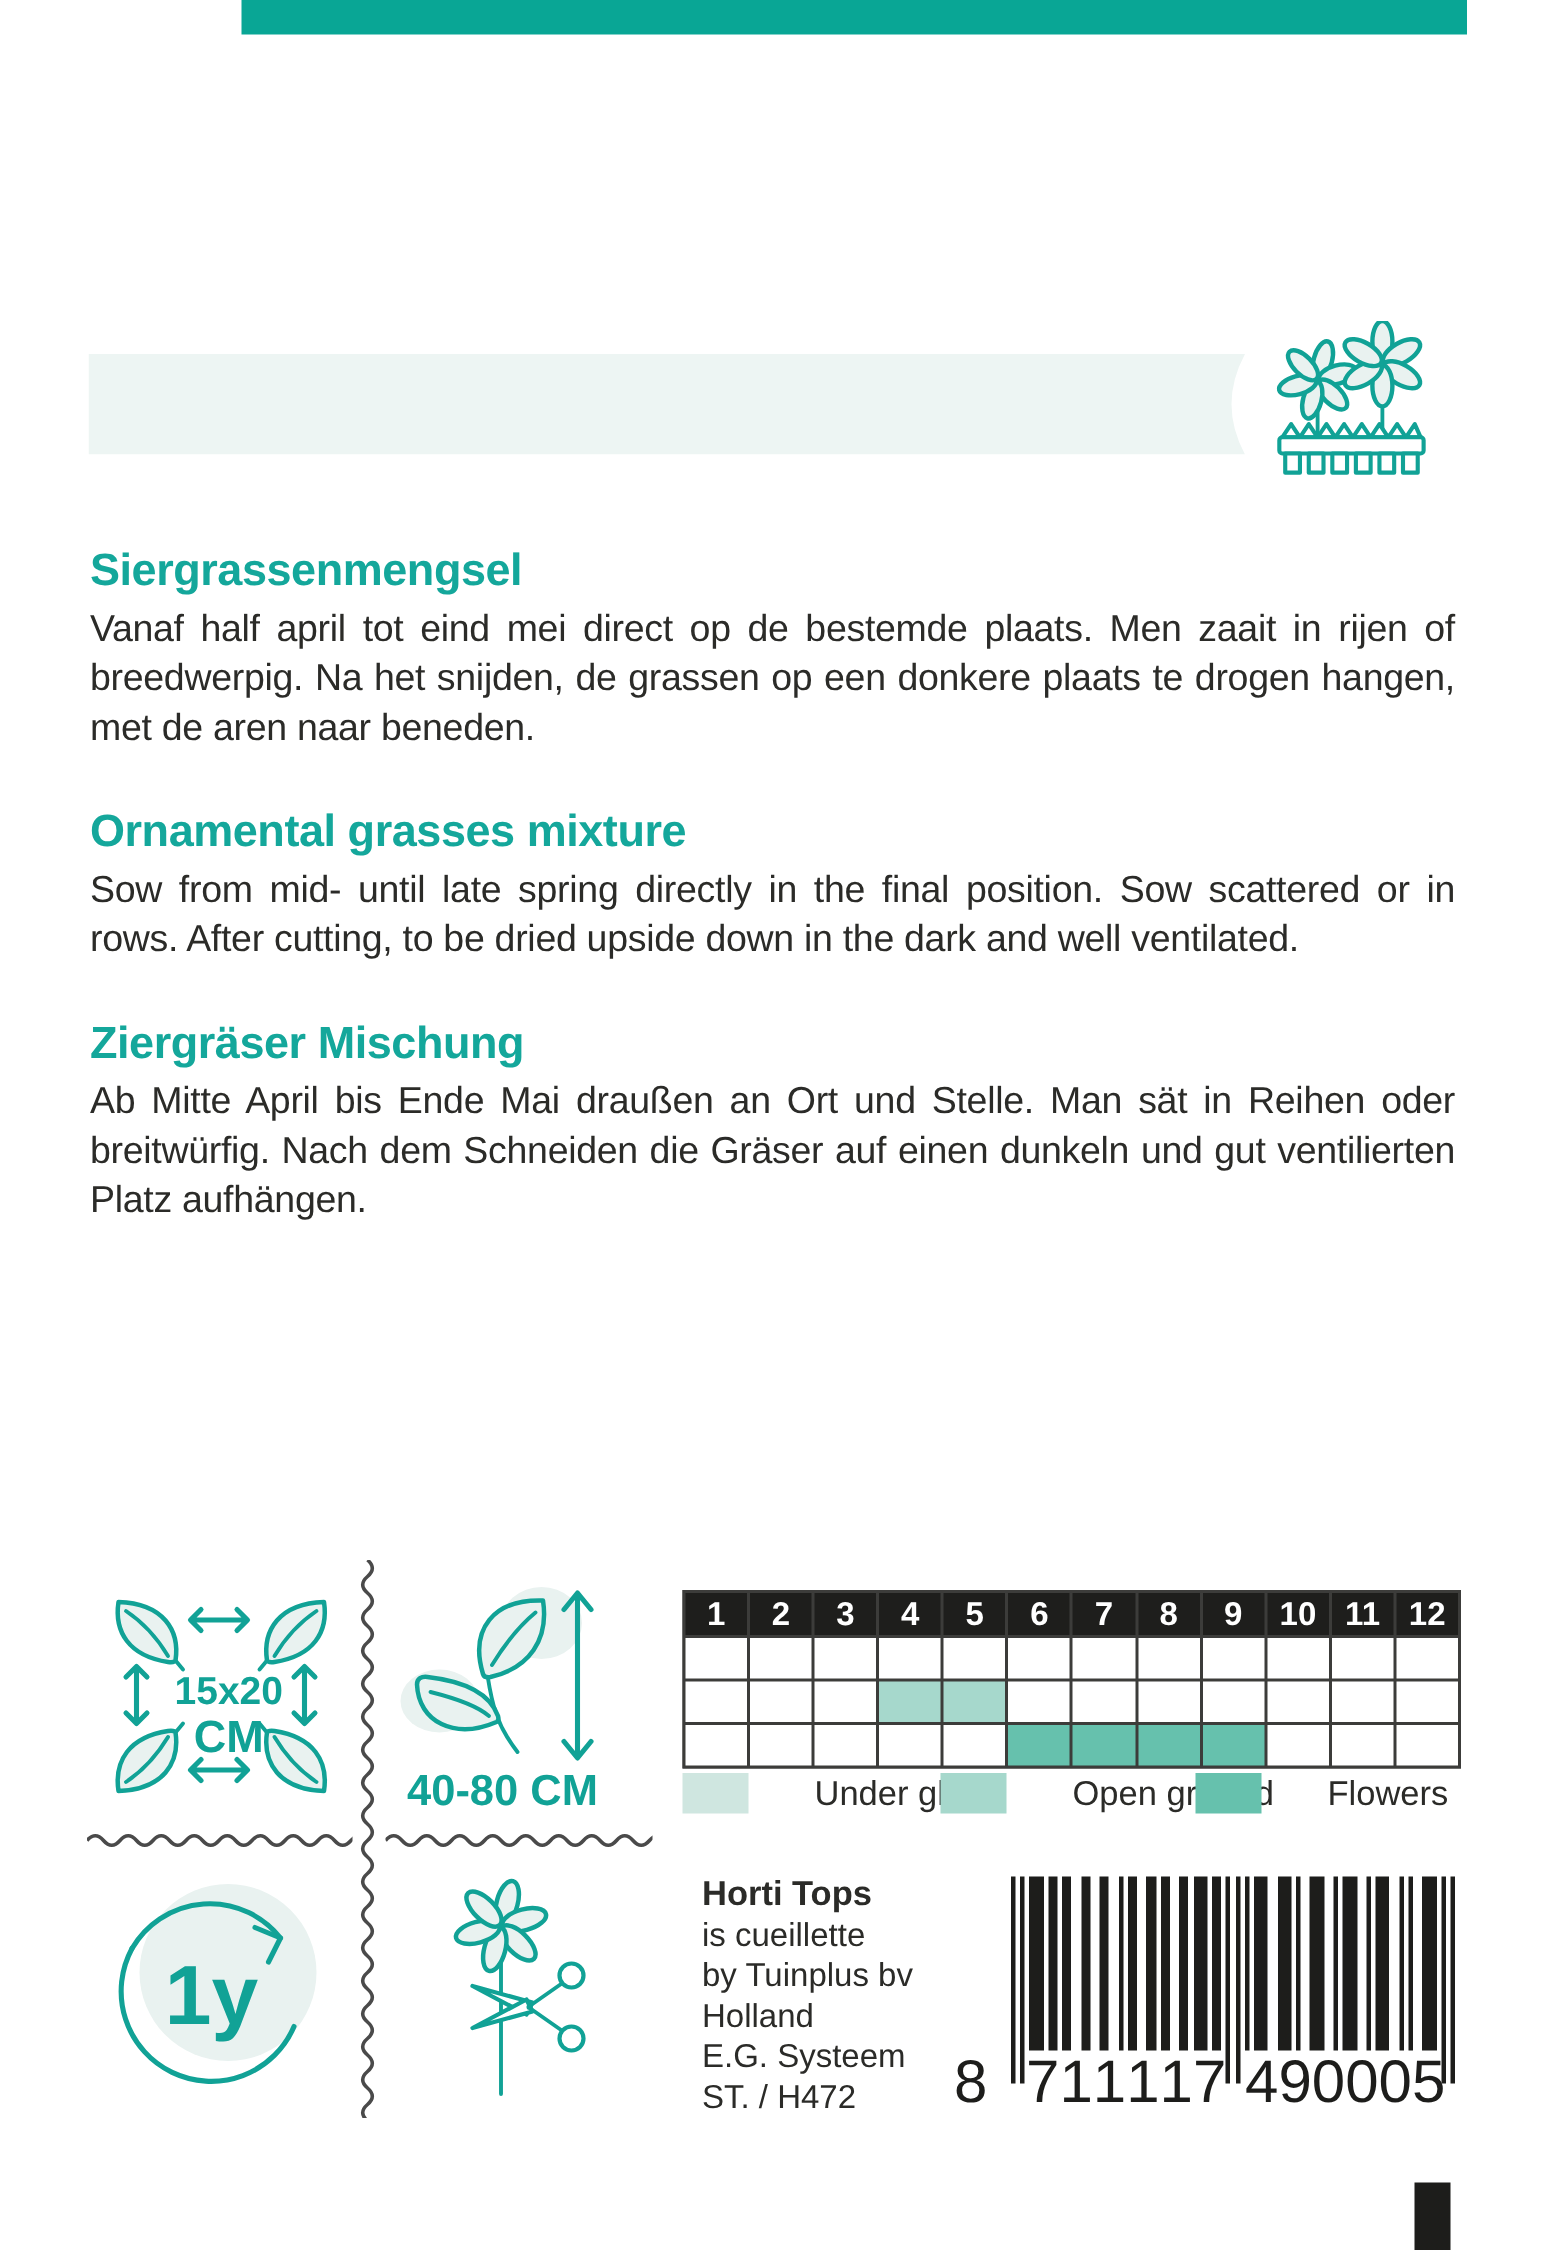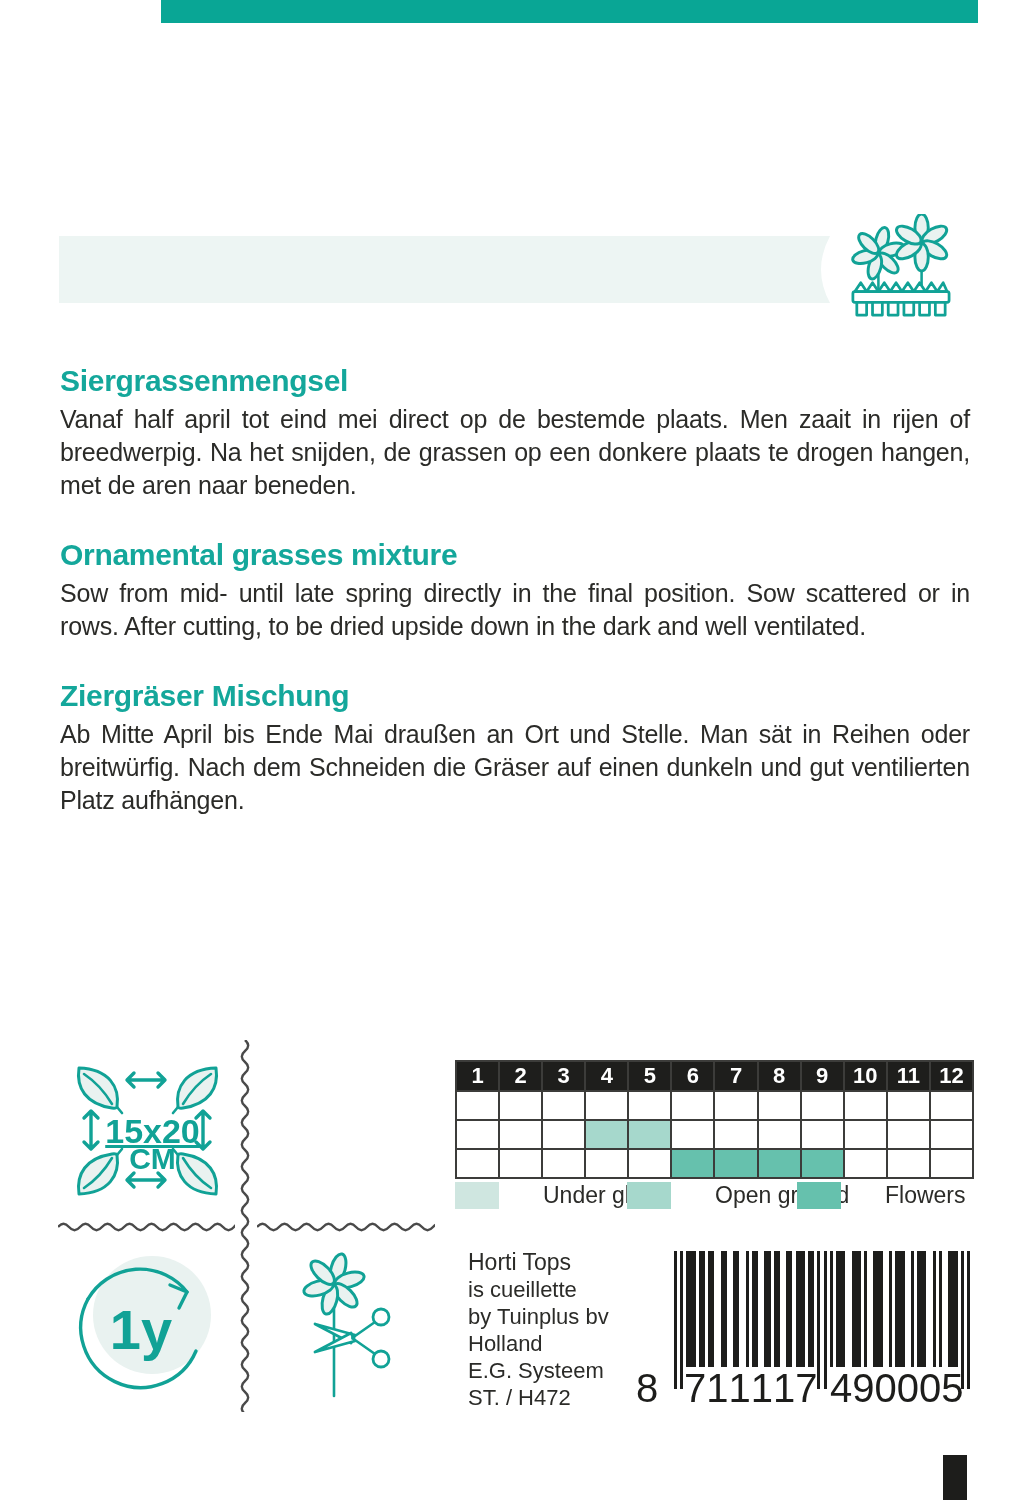--- a/index.html
+++ b/index.html
@@ -28,21 +28,21 @@
   .calendar{position:absolute;left:455px;top:1060px;width:515px;border:2px solid #3c3c3a;background:#3c3c3a;}
   .cal-grid{display:grid;grid-template-columns:repeat(12,1fr);gap:2px;}
   .cal-grid .hd{background:#1e1e1c;color:#ffffff;font-weight:bold;font-size:22px;height:28px;
     display:flex;align-items:center;justify-content:center;}
   .cal-grid .cell{background:#ffffff;height:27px;}
   .legend-item{position:absolute;top:1182px;display:flex;align-items:center;gap:36px;}
   .legend-swatch{width:44px;height:27px;margin-right:8px;}
   .legend-label{font-size:23px;color:#2b2b28;}
   
   .dist{position:absolute;left:468px;top:1249px;line-height:27px;font-size:22px;color:#2b2b28;}
-  .dist .brand{font-weight:normal;font-size:23px;}
+  .dist .brand{font-weight:bold;font-size:23px;}
   
   .barcode-bars{position:absolute;left:674px;top:1251px;width:297px;height:138px;}
   .barcode-bars .bar{position:absolute;top:0;background:#1d1d1b;}
   .bc-digit{position:absolute;font-size:40px;color:#1d1d1b;}
   .bc-group{position:absolute;display:flex;justify-content:space-between;font-size:40px;color:#1d1d1b;}
   .corner-mark{position:absolute;left:943px;top:1455px;width:24px;height:45px;background:#1d1d1b;}
 </style>
 </head>
 <body>
 
@@ -129,24 +129,39 @@
       <g class="arw">
         <path d="M68,124 H104 M74,117 L67,124 L74,131 M98,117 L105,124 L98,131"></path>
       </g>
       <g class="arw">
         <path d="M31,56 V92 M24,62 L31,55 L38,62 M24,86 L31,93 L38,86"></path>
       </g>
       <g class="arw">
         <path d="M143,56 V92 M136,62 L143,55 L150,62 M136,86 L143,93 L150,86"></path>
       </g>
     </svg>
-    <div class="teal-label" style="left:0;right:0;top:56px;font-size:34px;text-decoration:underline;">15x20</div>
+    <div class="teal-label" style="left:0;right:0;top:56px;font-size:26px;">15x20</div>
     <div class="teal-label" style="left:0;right:0;top:86px;font-size:30px;">CM</div>
   </div>
 
+  <div class="icon-wrap" style="left:265px;top:1050px;width:180px;height:165px;">
+    <svg viewBox="0 0 180 165" width="180" height="165">
+      <ellipse cx="96" cy="32" rx="27" ry="24" fill="#e9f2f0"></ellipse>
+      <ellipse cx="28" cy="84" rx="26" ry="21" fill="#e9f2f0"></ellipse>
+      <path class="ln" stroke-width="3.4" d="M60,67 C63,86 66,100 80,118"></path>
+      <path class="lf" stroke-width="3.2" d="M57,66 C48,36 64,16 97,17 C101,43 88,62 62,68 C59,68.6 57.6,68 57,66 Z"></path>
+      <path class="ln" d="M63,60 C71,47 81,34 92,25"></path>
+      <path class="lf" stroke-width="3.2" d="M66,98 C38,110 14,98 13,73 C13,69 16,67.5 20,68 C46,71 62,80 67,94 C67.6,96 67,97.5 66,98 Z"></path>
+      <path class="ln" d="M22,78 C38,82 54,88 61,94"></path>
+      <g class="arw">
+        <path d="M120,13 V121 M111,23 L120,12 L129,23 M111,111 L120,122 L129,111"></path>
+      </g>
+    </svg>
+    <div class="teal-label" style="left:0;width:140px;top:128px;font-size:29px;">40-80 CM</div>
+  </div>
 
   <svg class="wavy" style="left:239px;top:1040px;" width="12" height="372">
       <path d="M6,0 q6.4,5.5 0,11 t0,11 q6.4,5.5 0,11 t0,11 q6.4,5.5 0,11 t0,11 q6.4,5.5 0,11 t0,11 q6.4,5.5 0,11 t0,11 q6.4,5.5 0,11 t0,11 q6.4,5.5 0,11 t0,11 q6.4,5.5 0,11 t0,11 q6.4,5.5 0,11 t0,11 q6.4,5.5 0,11 t0,11 q6.4,5.5 0,11 t0,11 q6.4,5.5 0,11 t0,11 q6.4,5.5 0,11 t0,11 q6.4,5.5 0,11 t0,11 q6.4,5.5 0,11 t0,11 q6.4,5.5 0,11 t0,11 q6.4,5.5 0,11 t0,11" fill="none" stroke="#4a4a4a" stroke-width="2.4"></path>
     </svg>
   <svg class="wavy" style="left:58px;top:1220px;" width="177" height="14">
       <path d="M0,7 q5.5,-6.4 11,0 t11,0 q5.5,-6.4 11,0 t11,0 q5.5,-6.4 11,0 t11,0 q5.5,-6.4 11,0 t11,0 q5.5,-6.4 11,0 t11,0 q5.5,-6.4 11,0 t11,0 q5.5,-6.4 11,0 t11,0 q5.5,-6.4 11,0 t11,0 q5.5,-6.4 11,0 t11,0" fill="none" stroke="#4a4a4a" stroke-width="2.4"></path>
     </svg>
   <svg class="wavy" style="left:257px;top:1220px;" width="178" height="14">
       <path d="M0,7 q5.5,-6.4 11,0 t11,0 q5.5,-6.4 11,0 t11,0 q5.5,-6.4 11,0 t11,0 q5.5,-6.4 11,0 t11,0 q5.5,-6.4 11,0 t11,0 q5.5,-6.4 11,0 t11,0 q5.5,-6.4 11,0 t11,0 q5.5,-6.4 11,0 t11,0 q5.5,-6.4 11,0 t11,0" fill="none" stroke="#4a4a4a" stroke-width="2.4"></path>
     </svg>

